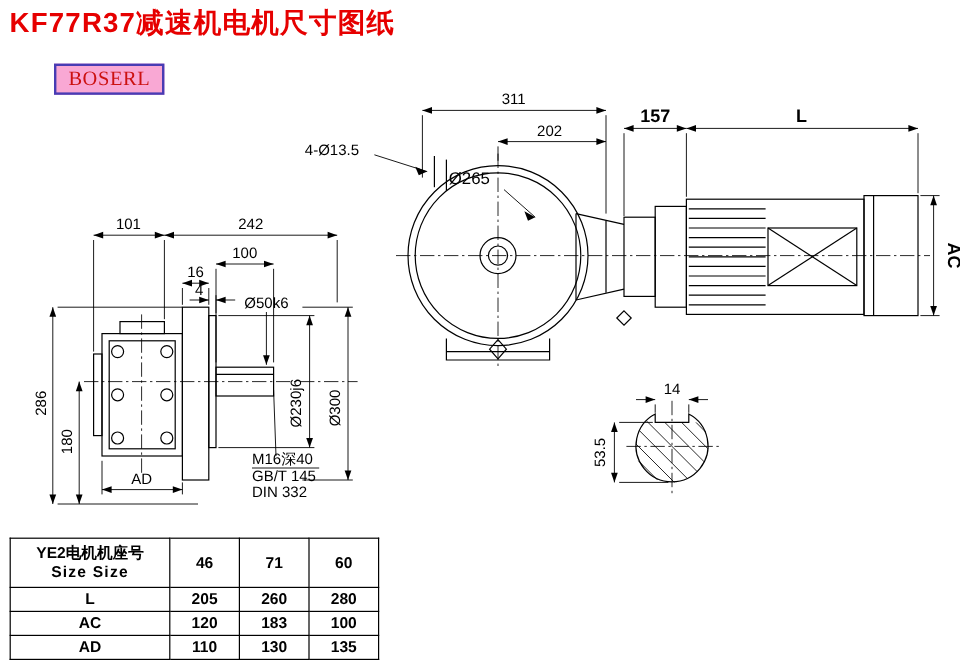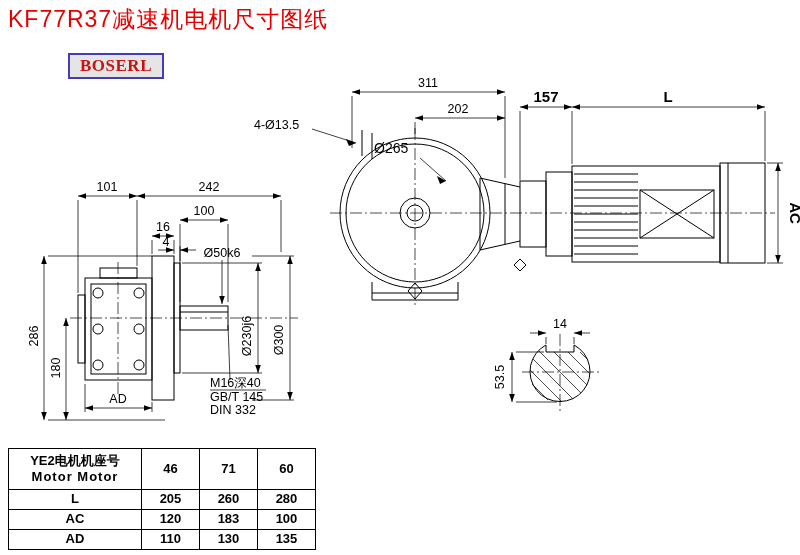--- a/index.html
+++ b/index.html
@@ -1,22 +1,22 @@
 <!DOCTYPE html>
 <html style="--title-red: #e60000; --logo-red: #cc1111; --logo-border: #483cb4; --line-black: #000000;"><head>
 <meta charset="utf-8">
 <style>
   html,body{margin:0;padding:0;background:#fff;}
   .page{position:relative;width:800px;height:555px;background:#fff;overflow:hidden;
         font-family:"Liberation Sans",sans-serif;color:#000;}
-  .title{position:absolute;left:8px;top:4px;font-size:23px;font-weight:normal;
+  .title{position:absolute;left:8px;top:4px;font-size:23px;font-weight:bold;
          color:var(--title-red,#e60000);letter-spacing:1px;white-space:nowrap;text-align:right;}
-  .logo{position:absolute;left:68px;top:53px;border:2px solid var(--logo-border,#483cb4);
+  .logo{position:absolute;left:45px;top:53px;border:2px solid var(--logo-border,#483cb4);
         color:var(--logo-red,#cc1111);font-family:"Liberation Serif",serif;
-        font-size:17px;font-weight:700;padding:1px 10px;letter-spacing:.5px;background:#e5e5e5;}
+        font-size:17px;font-weight:400;padding:1px 10px;letter-spacing:.5px;background:#f9a8d4;}
   .drawing{position:absolute;left:0;top:0;}
   svg text{font-family:"Liberation Sans",sans-serif;font-size:12.5px;fill:#000;text-anchor:middle;}
   svg text.start{text-anchor:start;}
   svg text.big{font-size:15px;font-weight:bold;}
   svg text.mid{font-size:14px;}
   .spec-table{position:absolute;left:8px;top:448px;}
   .spec-table table{border-collapse:collapse;table-layout:fixed;font-weight:bold;}
   .spec-table td{border:1px solid #000;text-align:center;font-size:13px;
                  width:57px;height:19px;padding:0;line-height:1.25;}
   .spec-table td.label-col{width:132px;}
@@ -290,21 +290,21 @@
       </g>
     </g>
   </svg>
 
   <div class="spec-table">
     <table>
       <tbody>
           <tr class="header-row">
         <td class="label-col">
           <div>YE2电机机座号</div>
-          <div class="en">Motor Motor</div>
+          <div class="en">Size Size</div>
         </td>
         <td>46</td>
         <td>71</td>
         <td>60</td>
       </tr>
       <tr>
         <td class="label-col">L</td>
         <td>205</td>
         <td>260</td>
         <td>280</td>

